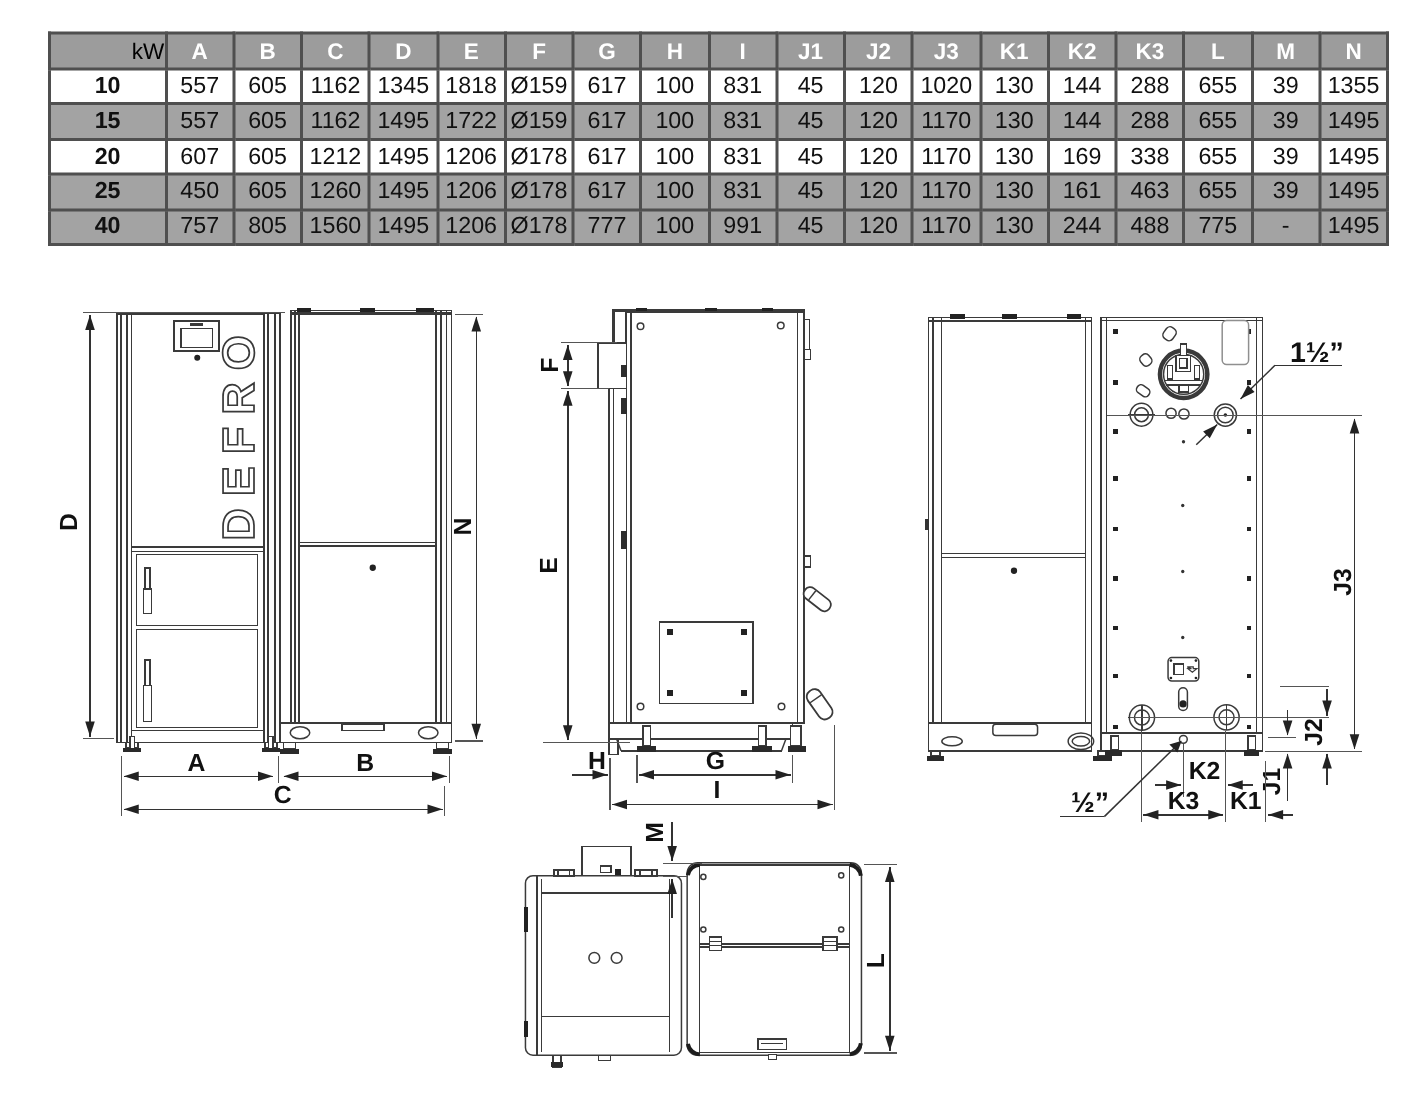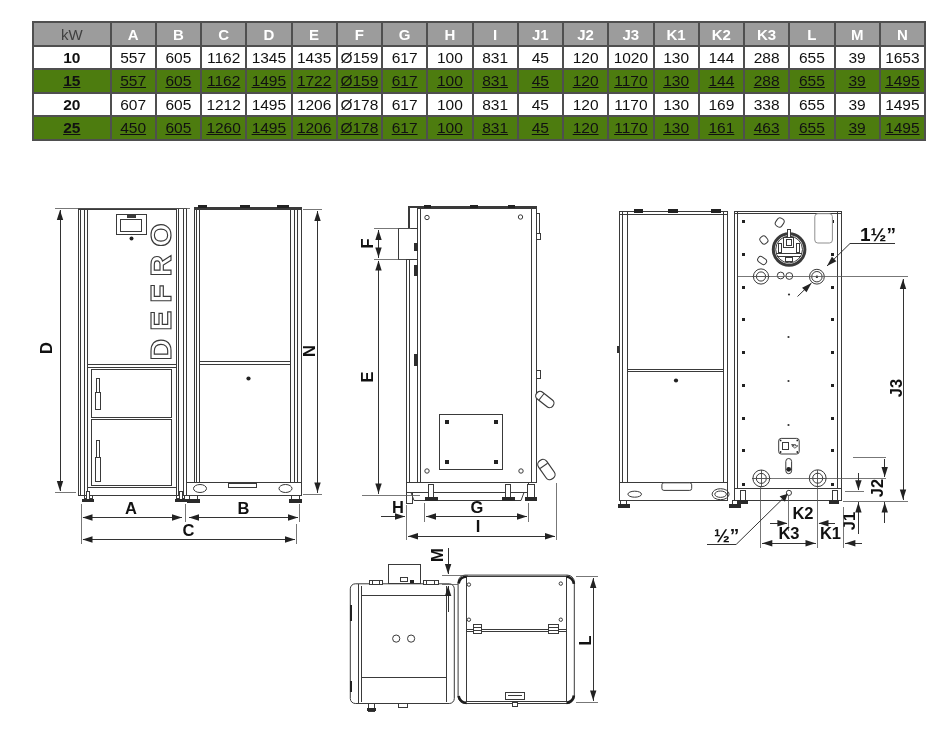--- a/index.html
+++ b/index.html
@@ -1,22 +1,22 @@
 <!DOCTYPE html>
 <html><head>
 <meta charset="utf-8">
 <style>
   html,body{margin:0;padding:0;background:#ffffff;width:940px;height:740px;overflow:hidden;}
   body{font-family:"Liberation Sans", sans-serif;position:relative;}
   table.dim{position:absolute;left:32px;top:21px;border-collapse:collapse;table-layout:fixed;}
   table.dim td,table.dim th{border:2px solid #4f4f4f;text-align:center;vertical-align:middle;padding:0;font-size:15.5px;color:#111;}
   table.dim th{background:#9c9c9c;color:#ffffff;font-weight:bold;height:22px;font-size:15px;}
-  table.dim th.kw{color:#404040;font-weight:normal;}
+  table.dim th.kw{color:#000000;font-weight:normal;text-align:right;}
   table.dim td{height:21.45px;background:#ffffff;}
-  table.dim tr.alt td{background:#4d7c0f;text-decoration:underline;}
+  table.dim tr.alt td{background:#a3a3a3;}
   table.dim td.b{font-weight:bold;margin-left:10px;}
   svg text{font-family:"Liberation Sans", sans-serif;}
 </style>
 </head>
 <body>
 
 <table class="dim">
   <colgroup>
     <col style="width:77.5px">
     <col style="width:45.25px">
@@ -59,34 +59,34 @@
         <th>L</th>
         <th>M</th>
         <th>N</th>
       </tr>
   <tr>
         <td class="b">10</td>
         <td>557</td>
         <td>605</td>
         <td>1162</td>
         <td>1345</td>
-        <td>1435</td>
+        <td>1818</td>
         <td>Ø159</td>
         <td>617</td>
         <td>100</td>
         <td>831</td>
         <td>45</td>
         <td>120</td>
         <td>1020</td>
         <td>130</td>
         <td>144</td>
         <td>288</td>
         <td>655</td>
         <td>39</td>
-        <td>1653</td>
+        <td>1355</td>
       </tr>
   <tr class="alt">
         <td class="b">15</td>
         <td>557</td>
         <td>605</td>
         <td>1162</td>
         <td>1495</td>
         <td>1722</td>
         <td>Ø159</td>
         <td>617</td>
@@ -137,20 +137,41 @@
         <td>45</td>
         <td>120</td>
         <td>1170</td>
         <td>130</td>
         <td>161</td>
         <td>463</td>
         <td>655</td>
         <td>39</td>
         <td>1495</td>
       </tr>
+  <tr class="alt">
+        <td class="b">40</td>
+        <td>757</td>
+        <td>805</td>
+        <td>1560</td>
+        <td>1495</td>
+        <td>1206</td>
+        <td>Ø178</td>
+        <td>777</td>
+        <td>100</td>
+        <td>991</td>
+        <td>45</td>
+        <td>120</td>
+        <td>1170</td>
+        <td>130</td>
+        <td>244</td>
+        <td>488</td>
+        <td>775</td>
+        <td>-</td>
+        <td>1495</td>
+      </tr>
 </tbody>
   </table>
 <svg id="dwg" shape-rendering="crispEdges" width="940" height="545" viewBox="0 195 940 545" style="position:absolute;left:0;top:195px;" fill="none" stroke-linecap="butt">
 <defs>
 <marker id="ae" orient="auto" markerWidth="11" markerHeight="8" refX="10.5" refY="4">
         <path shape-rendering="auto" d="M0.5,0.8 L10.5,4 L0.5,7.2 z" fill="#222" stroke="none"></path>
       </marker>
 <marker id="as" orient="auto" markerWidth="11" markerHeight="8" refX="0.5" refY="4">
         <path shape-rendering="auto" d="M10.5,0.8 L0.5,4 L10.5,7.2 z" fill="#222" stroke="none"></path>
       </marker>

